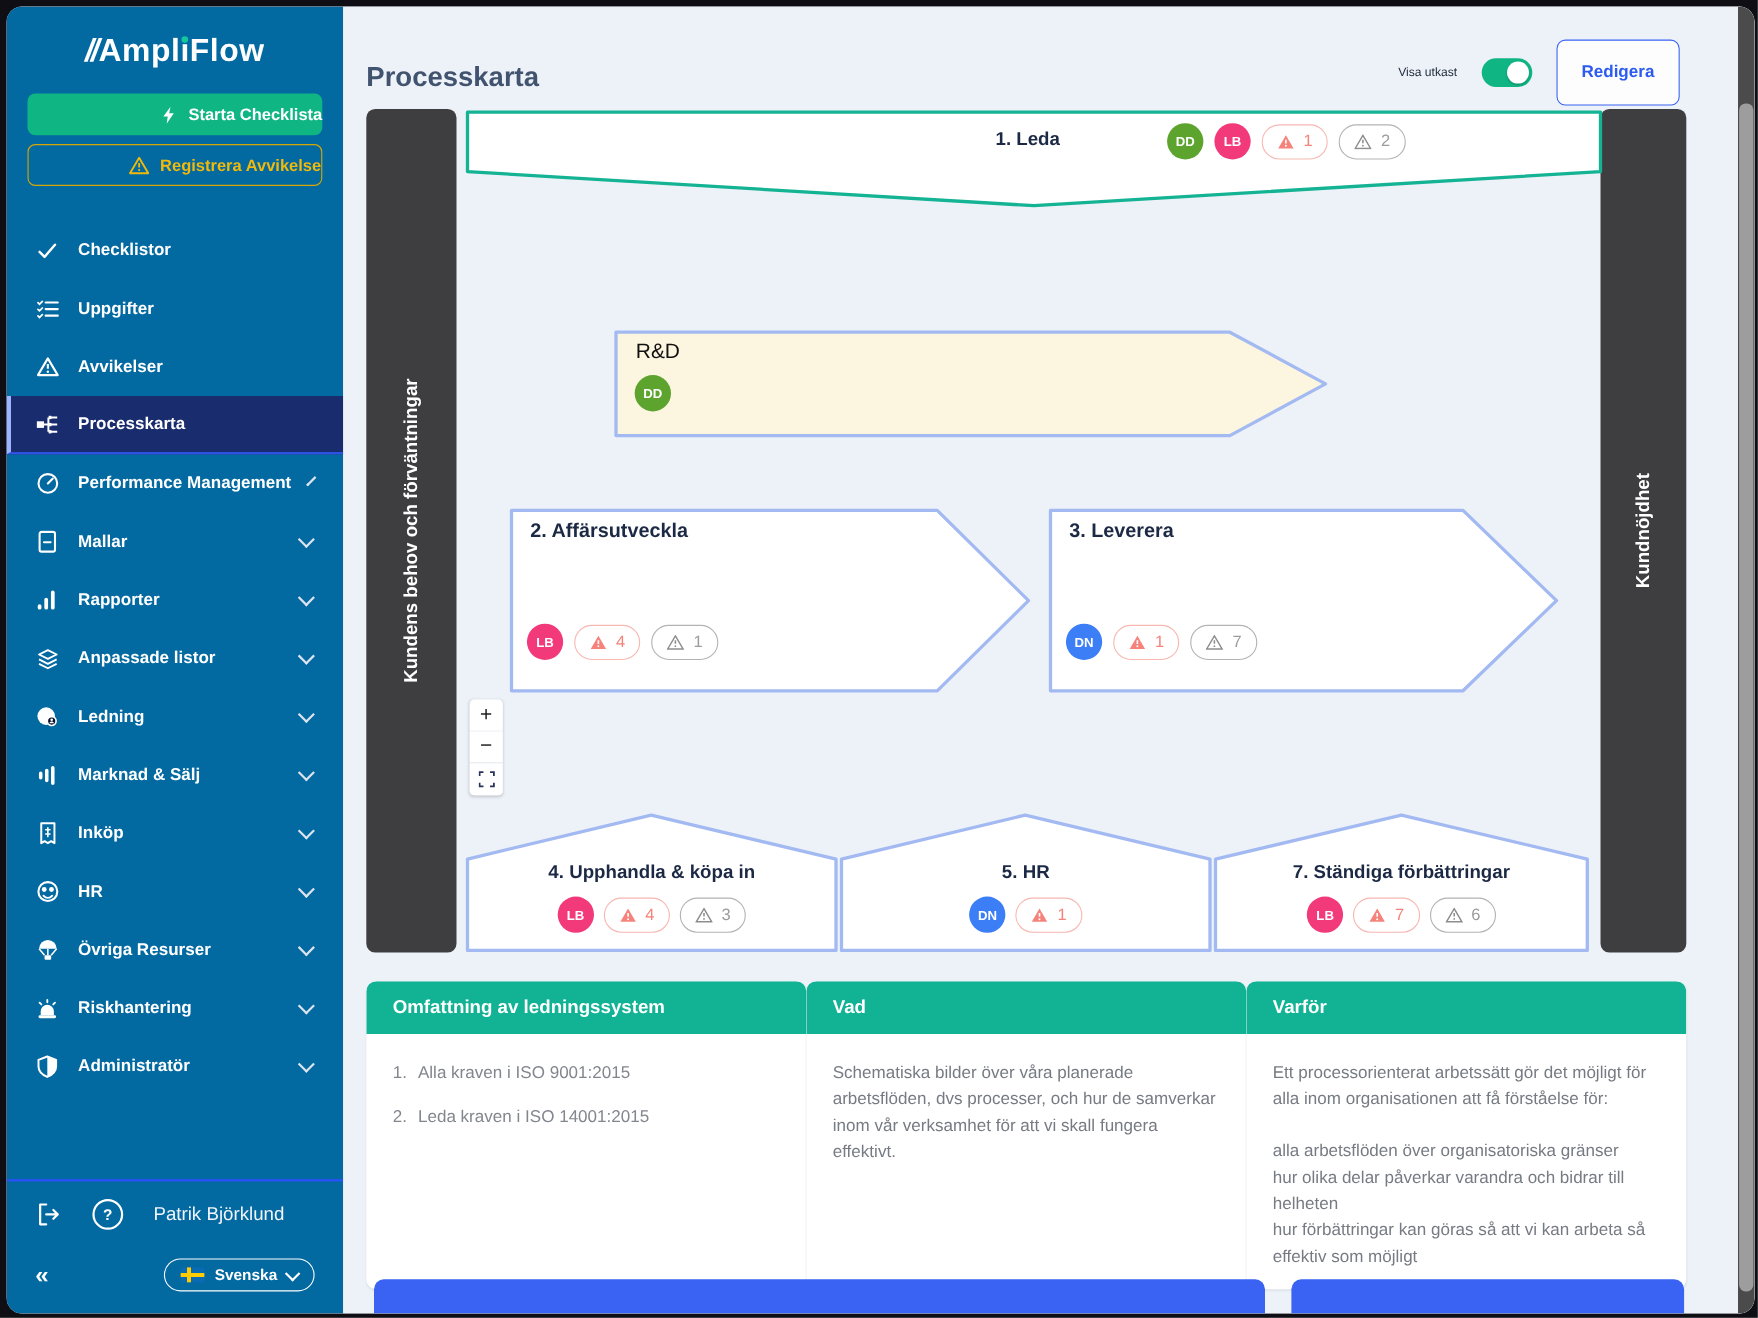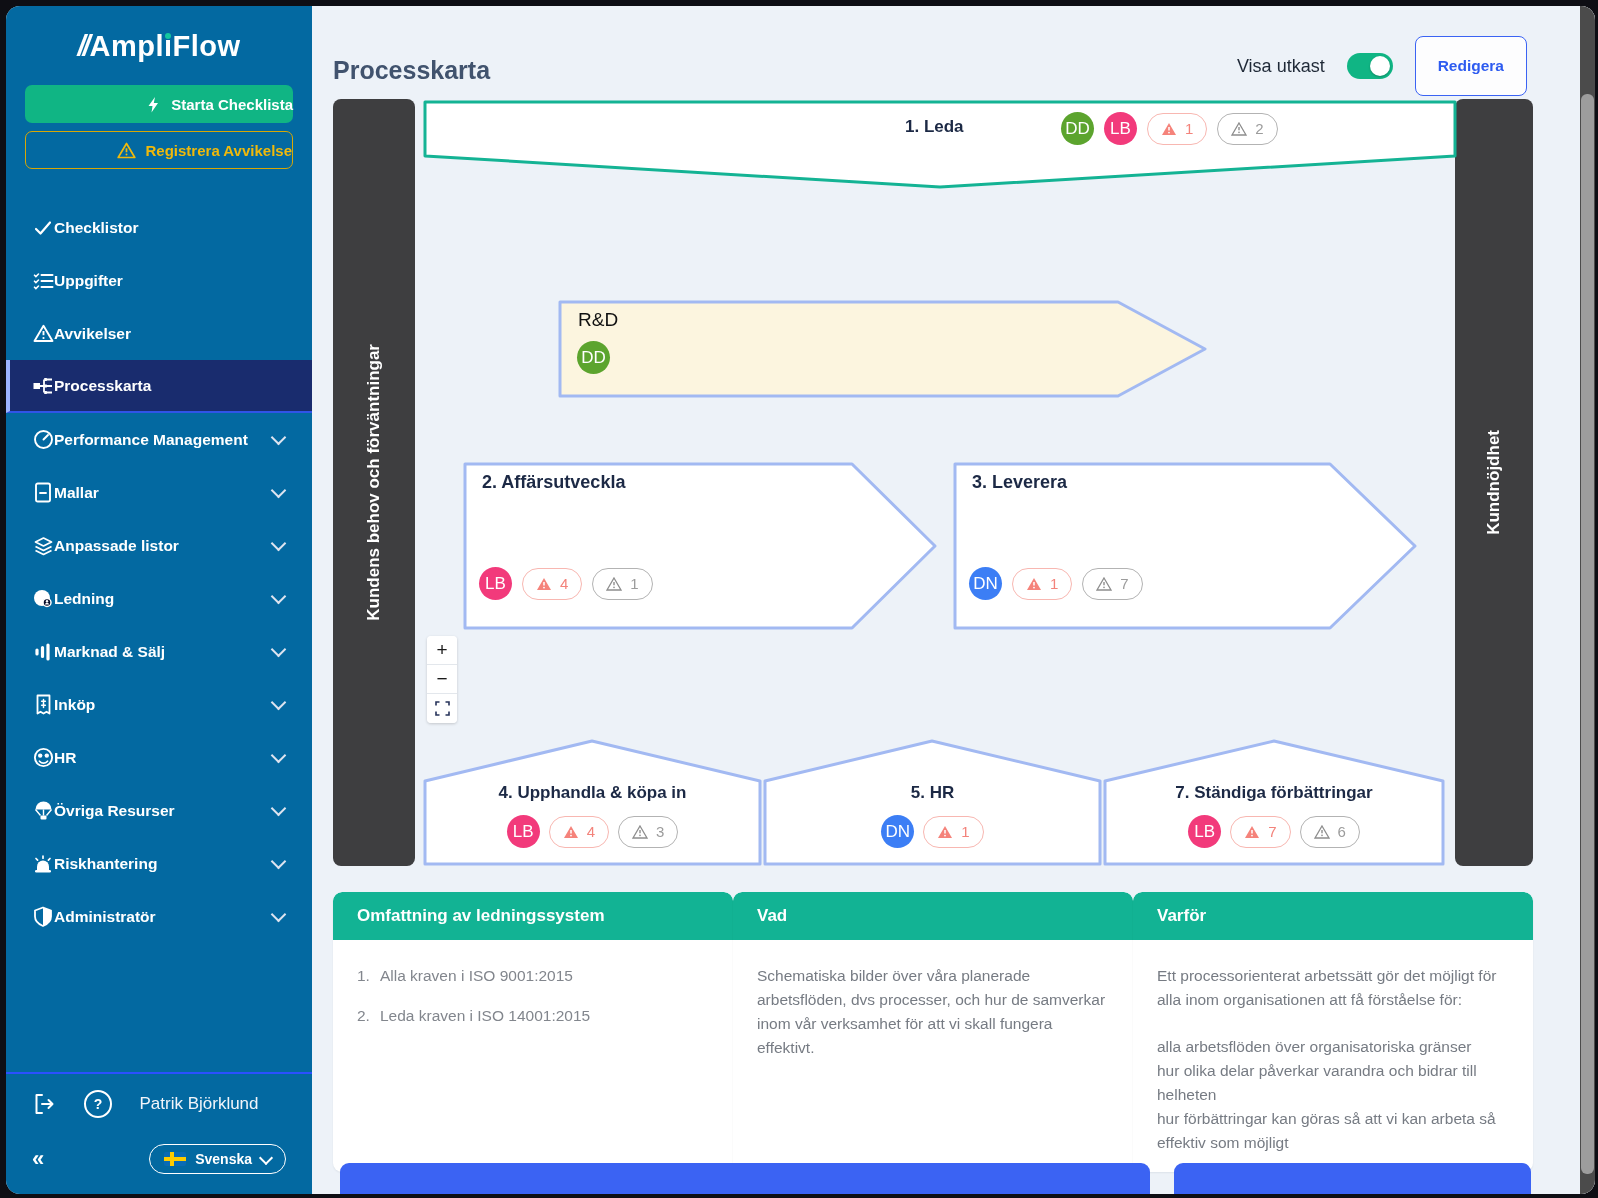--- a/index.html
+++ b/index.html
@@ -11,21 +11,21 @@
   .sidebar{width:306px;flex:0 0 306px;background:#0369a1;color:#fff;display:flex;flex-direction:column;position:relative}
   .logo{margin-top:24px;text-align:center;font-size:29px;font-weight:700;color:#fff;letter-spacing:.5px}
   .logo .slashes{font-style:italic;font-weight:800;letter-spacing:-3px;margin-right:2px}
   .logo-i{position:relative;display:inline-block}
   .logo-i::after{content:'';position:absolute;left:1px;top:3px;width:6px;height:6px;border-radius:50%;background:#14c79e}
   .side-btn{height:38px;border-radius:7px;display:flex;align-items:center;justify-content:flex-end;gap:10px;
             font-size:15px;font-weight:700;cursor:pointer;box-sizing:border-box}
   .btn-start{margin:22px 19px 0;background:#10b584;color:#fff}
   .btn-dev{margin:8px 19px 0;background:transparent;border:1.5px solid #d7a706;color:#f0b90b}
   .nav{margin-top:32px}
-  .nav-item{height:53px;display:flex;align-items:center;padding:0 24px 0 22px;
+  .nav-item{height:53px;display:flex;align-items:center;gap:17px;padding:0 24px 0 22px;
             border-left:4px solid transparent;cursor:pointer;font-size:15.5px;font-weight:600;color:#fff;box-sizing:border-box}
   .nav-item .ni{width:22px;height:22px;flex:0 0 22px;display:grid;place-items:center}
   .nav-item .lbl{flex:1;white-space:nowrap}
   .nav-item .chev{width:9px;height:9px;border-right:2px solid #dde4f0;border-bottom:2px solid #dde4f0;
                   transform:rotate(45deg);margin-right:4px;margin-top:-4px}
   .nav-item.active{background:#192c6e;border-left-color:#9db4ff;border-bottom:2px solid #2f54e8}
   .side-footer{margin-top:auto;border-top:2px solid #2b50ff;padding:16px 26px 20px}
   .foot-row1{display:flex;align-items:center}
   .foot-row1 .gap{width:28px}
   .user-name{flex:1;text-align:center;font-size:17px;color:#f2f5fa}
@@ -38,37 +38,37 @@
   .flag{width:22px;height:14px;border-radius:2px;
         background:linear-gradient(90deg,transparent 0 6px,#fecc00 6px 10px,transparent 10px 100%),
                    linear-gradient(180deg,transparent 0 5px,#fecc00 5px 9px,transparent 9px 100%),#0a6bb5}
   .lang-label{font-size:14px;font-weight:700;color:#fff}
   .lang-chev{width:8px;height:8px;border-right:2px solid #fff;border-bottom:2px solid #fff;transform:rotate(45deg);margin-top:-3px}
 
   
   .main{position:relative;flex:1;background:#edf2f8;overflow:hidden}
   .page-title{position:absolute;left:21px;top:33px;font-size:25px;font-weight:700;color:#41536e}
   .header-controls{position:absolute;right:68px;top:30px;display:flex;align-items:center;gap:22px}
-  .toggle-label{font-size:18px;color:#1f2937}
+  .toggle-label{font-size:11px;color:#1f2937}
   .toggle{width:46px;height:26px;border-radius:13px;background:#10b584;position:relative;cursor:pointer}
   .toggle .knob{position:absolute;right:3px;top:3px;width:20px;height:20px;border-radius:50%;background:#fff;
                 box-shadow:0 1px 2px rgba(0,0,0,.25)}
   .btn-edit{border:1.5px solid #3b63f3;color:#2d5bf0;background:#fdfdfe;border-radius:8px;
             padding:20px 22px;font-size:15.5px;font-weight:600;cursor:pointer}
 
   
   .map{position:absolute;left:21px;top:93px;width:1200px;height:767px}
   .rail{position:absolute;top:0;height:767px;background:#3e3e40;border-radius:8px;display:flex;align-items:center;justify-content:center}
   .rail-left{left:0;width:82px}
   .rail-right{left:1122px;width:78px}
   .rail-text{writing-mode:vertical-rl;transform:rotate(180deg);color:#fff;font-size:17px;font-weight:600;white-space:nowrap}
   .shapes{position:absolute;left:0;top:0}
   .proc-label{position:absolute;font-weight:700;color:#1c2945;font-size:17px;white-space:nowrap}
   .badges{position:absolute;display:flex;align-items:center;gap:10px}
-  .owner{width:33px;height:33px;border-radius:50%;color:#fff;font-weight:400;font-size:17px;display:grid;place-items:center}
+  .owner{width:33px;height:33px;border-radius:50%;color:#fff;font-weight:700;font-size:12px;display:grid;place-items:center}
   .owner.dd{background:#5ca42e}.owner.lb{background:#f23a7b}.owner.dn{background:#3c7ef5}
   .pill{display:inline-flex;align-items:center;gap:8px;height:32px;padding:0 13px;border-radius:17px;font-size:15px;background:#fff;box-sizing:border-box}
   .pill.err{border:1px solid #f8b7b1;color:#f3837b}
   .pill.warn{border:1px solid #b3b3b3;color:#9c9c9c}
   .pent-label{position:absolute;text-align:center;font-weight:700;color:#1c2945;font-size:17px}
   .pent-badges{position:absolute;display:flex;align-items:center;justify-content:center;gap:9px}
   .zoom-ctrls{position:absolute;left:94px;top:537px;display:flex;flex-direction:column;
               box-shadow:0 1px 3px rgba(0,0,0,.18);border-radius:4px}
   .zoom-btn{width:30px;height:29px;background:#fff;border:none;border-bottom:1px solid #e3e7ec;
             font-size:19px;color:#1a1a1a;display:grid;place-items:center;cursor:pointer}
@@ -173,20 +173,29 @@
         <span class="chev"></span>
       </div>
       <div class="nav-item">
         <span class="ni">
             <svg width="18" height="21" viewBox="0 0 18 21">
               <rect x="2" y="1.5" width="14" height="18" rx="1.8" fill="none" stroke="#fff" stroke-width="1.9"></rect>
               <path d="M6 11h6" stroke="#fff" stroke-width="1.9" stroke-linecap="round"></path>
             </svg>
           </span>
         <span class="lbl">Mallar</span>
+        <span class="chev"></span>
+      </div>
+      <div class="nav-item">
+        <span class="ni">
+            <svg width="20" height="20" viewBox="0 0 20 20">
+              <path d="M3 16.5v-1.5M9 16.5V9M15 16.5V2.5" stroke="#fff" stroke-width="3.4" stroke-linecap="round"></path>
+            </svg>
+          </span>
+        <span class="lbl">Rapporter</span>
         <span class="chev"></span>
       </div>
       <div class="nav-item">
         <span class="ni">
             <svg width="21" height="20" viewBox="0 0 21 20">
               <path d="M10.5 2l8 4-8 4-8-4z" fill="none" stroke="#fff" stroke-width="1.7" stroke-linejoin="round"></path>
               <path d="M2.5 10.5l8 4 8-4" fill="none" stroke="#fff" stroke-width="1.7" stroke-linejoin="round"></path>
               <path d="M2.5 14.5l8 4 8-4" fill="none" stroke="#fff" stroke-width="1.7" stroke-linejoin="round"></path>
             </svg>
           </span>

